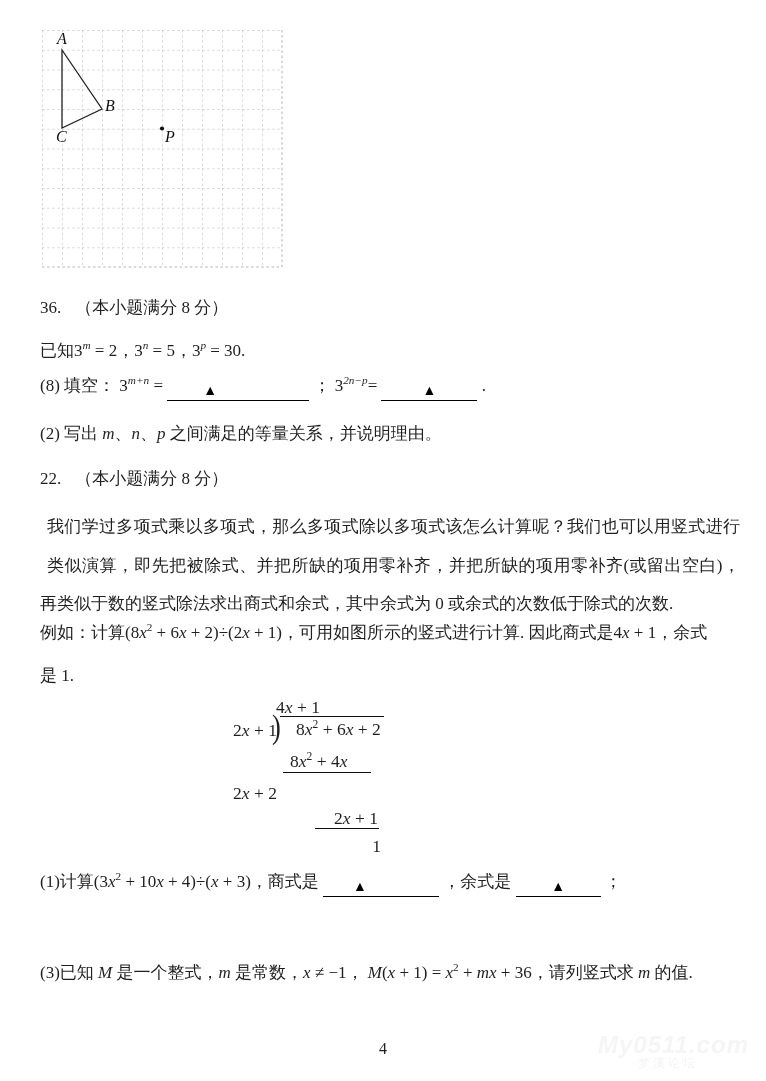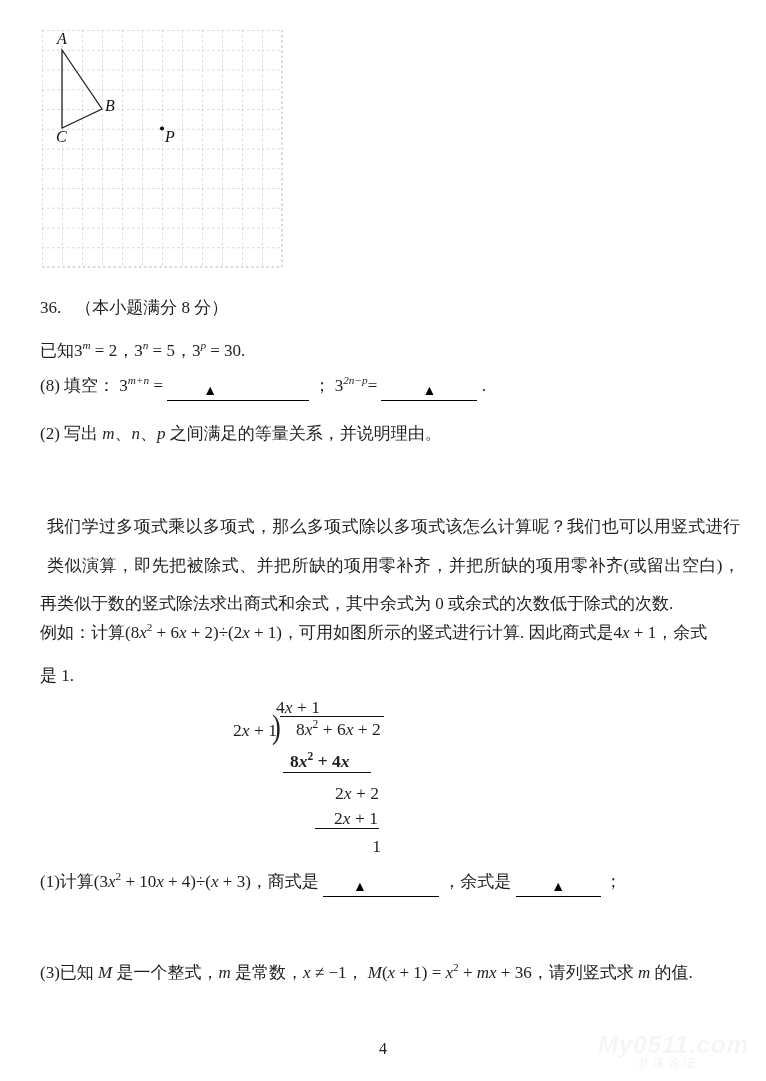--- a/index.html
+++ b/index.html
@@ -26,23 +26,23 @@
     vertical-align:-4px;text-align:center;font-size:14px;line-height:22px;color:#000;
   }
   
   .division{position:absolute;left:233px;top:697px;width:152px;height:168px;font-size:17.5px;}
   .division .row{position:absolute;white-space:nowrap;line-height:20px;}
   .dv-quotient{top:0;left:0;width:130px;text-align:center;}
   .dv-bar-row{top:19px;left:0;height:40px;}
   .dv-divisor{position:absolute;left:0;top:4px;}
   .dv-bracket{position:absolute;left:38px;top:-7px;font-size:33px;font-weight:400;line-height:36px;transform:scaleX(.8);}
   .dv-dividend{position:absolute;left:47px;top:0;border-top:1.4px solid #111;padding:2px 3px 0 16px;}
-  .dv-step1{top:54px;left:50px;width:88px;height:21px;border-bottom:1.4px solid #111;font-weight:bold;}
+  .dv-step1{top:54px;left:50px;width:88px;height:21px;border-bottom:1.4px solid #111;}
   .dv-step1 span{margin-left:7px;}
-  .dv-step2{top:86px;left:0;width:146px;text-align:right;}
+  .dv-step2{top:86px;left:0;width:146px;text-align:left;}
   .dv-step3{top:111px;left:0;width:145px;text-align:right;}
   .dv-uline{top:131px;left:82px;width:64px;border-top:1.4px solid #111;height:0;}
   .dv-rem{top:139px;left:0;width:148px;text-align:right;}
   
   .pagenum{position:absolute;left:0;top:1040px;width:766px;text-align:center;font-size:16px;}
   .watermark{position:absolute;left:598px;top:1034px;width:168px;text-align:left;pointer-events:none;}
   .wm1{font-family:"Liberation Sans","DejaVu Sans",sans-serif;font-weight:bold;font-style:italic;font-size:24px;line-height:22px;color:#f5f5f5;letter-spacing:1px;}
   .wm2{font-family:"Liberation Sans","DejaVu Sans",sans-serif;font-size:12px;line-height:14px;color:#f3f3f3;margin-left:40px;letter-spacing:3px;}
 </style>
 </head>
@@ -79,20 +79,23 @@
     <span>3<sup><i>m+n</i></sup> =</span>
     <span class="blank" style="width:106px;text-align:left;padding-left:36px;"><span>▲</span></span>
     <span>；</span>
     <span>3<sup><i>2n−p</i></sup>=</span>
     <span class="blank" style="width:96px;"><span>▲</span></span>
     <span>.</span>
   </div>
 
   <div class="line" style="top:423px;">(2) 写出 <i>m</i>、<i>n</i>、<i>p</i> 之间满足的等量关系，并说明理由。</div>
 
+  <div class="line" style="top:468px;">
+    <span class="num">22.</span><span class="htitle">（本小题满分 8 分）</span>
+  </div>
 
   <div class="para">
     <div class="jl">我们学过多项式乘以多项式，那么多项式除以多项式该怎么计算呢？我们也可以用竖式进行</div>
     <div class="jl">类似演算，即先把被除式、并把所缺的项用零补齐，并把所缺的项用零补齐(或留出空白)，</div>
     <div>再类似于数的竖式除法求出商式和余式，其中余式为 0 或余式的次数低于除式的次数.</div>
   </div>
 
   <div class="line" style="top:622px;">例如：计算(8<i>x</i><sup>2</sup> + 6<i>x</i> + 2)÷(2<i>x</i> + 1)，可用如图所示的竖式进行计算. 因此商式是4<i>x</i> + 1，余式</div>
   <div class="line" style="top:665px;">是 1.</div>
 

